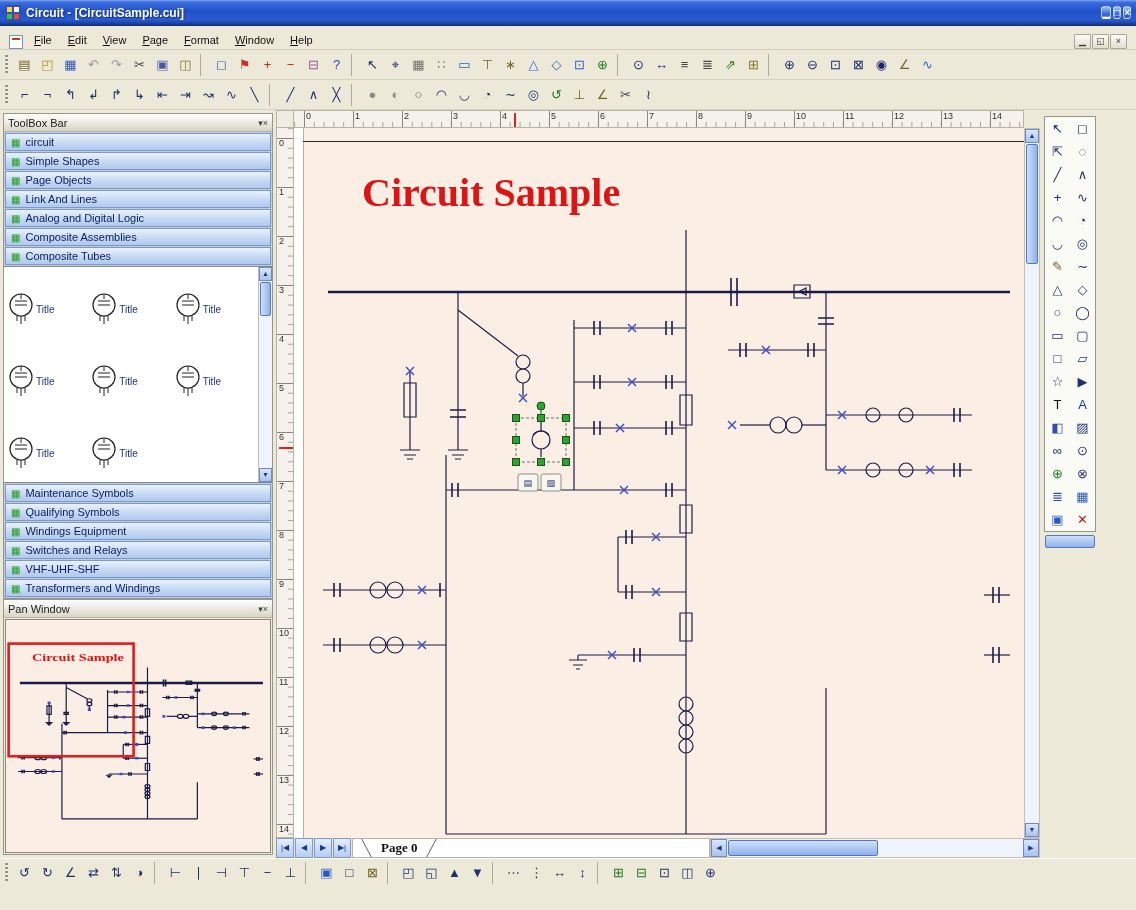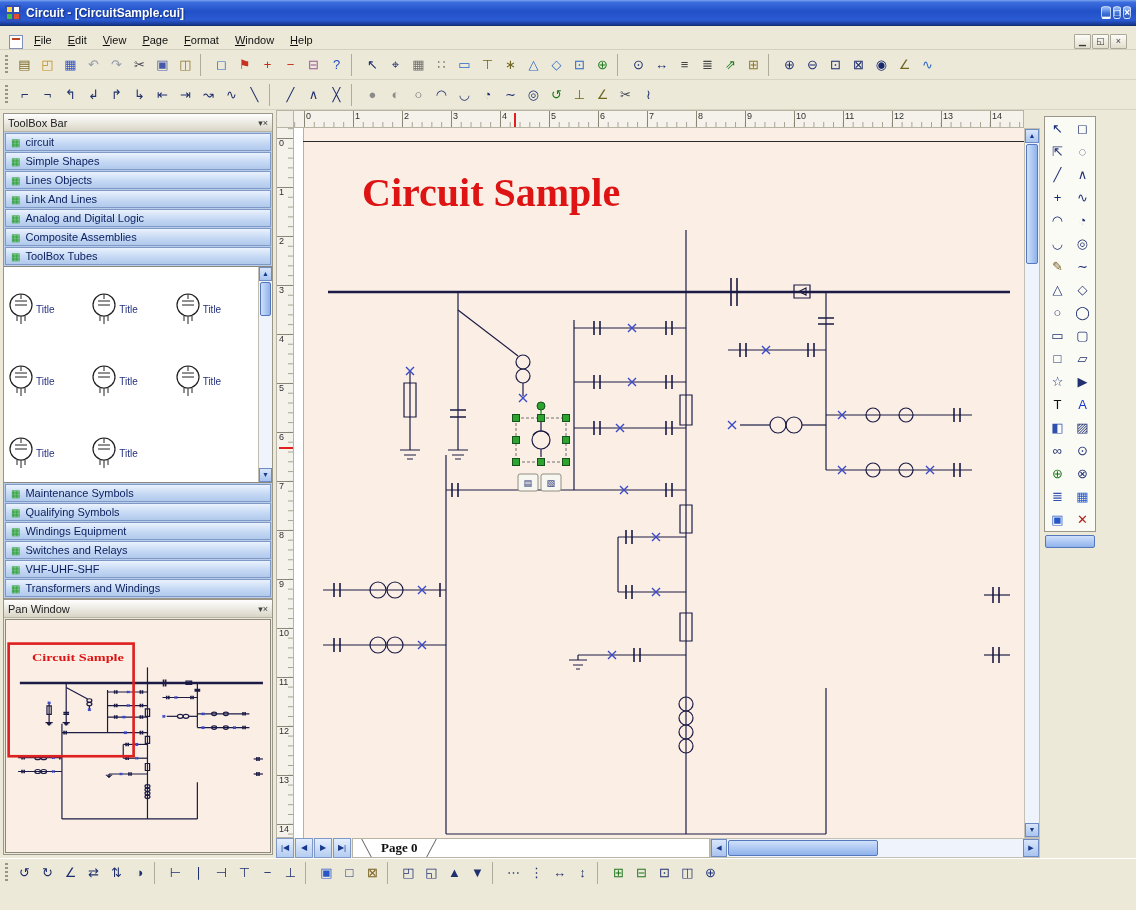--- a/index.html
+++ b/index.html
@@ -302,41 +302,41 @@
               <span>circuit</span>
             </div>
 
             <div class="cat">
               <span class="cat-icon">▦</span>
               <span>Simple Shapes</span>
             </div>
 
             <div class="cat">
               <span class="cat-icon">▦</span>
-              <span>Lines Objects</span>
+              <span>Page Objects</span>
             </div>
 
             <div class="cat">
               <span class="cat-icon">▦</span>
               <span>Link And Lines</span>
             </div>
 
             <div class="cat">
               <span class="cat-icon">▦</span>
               <span>Analog and Digital Logic</span>
             </div>
 
             <div class="cat">
               <span class="cat-icon">▦</span>
               <span>Composite Assemblies</span>
             </div>
 
             <div class="cat">
               <span class="cat-icon">▦</span>
-              <span>ToolBox Tubes</span>
+              <span>Composite Tubes</span>
             </div>
           </div>
         <div class="palette">
           <div class="palette-grid">
 
               <div class="pal-cell">
                 <svg width="30" height="34" viewBox="0 0 30 34">
                   <circle cx="15" cy="13" r="11" fill="none" stroke="#222" stroke-width="1.2"></circle>
                   <path d="M9 9 H21 M9 13 H21 M15 2 V7" fill="none" stroke="#222" stroke-width="1"></path>
                   <path d="M11 24 V29 M15 24 V32 M19 24 V29" fill="none" stroke="#222" stroke-width="1"></path>

